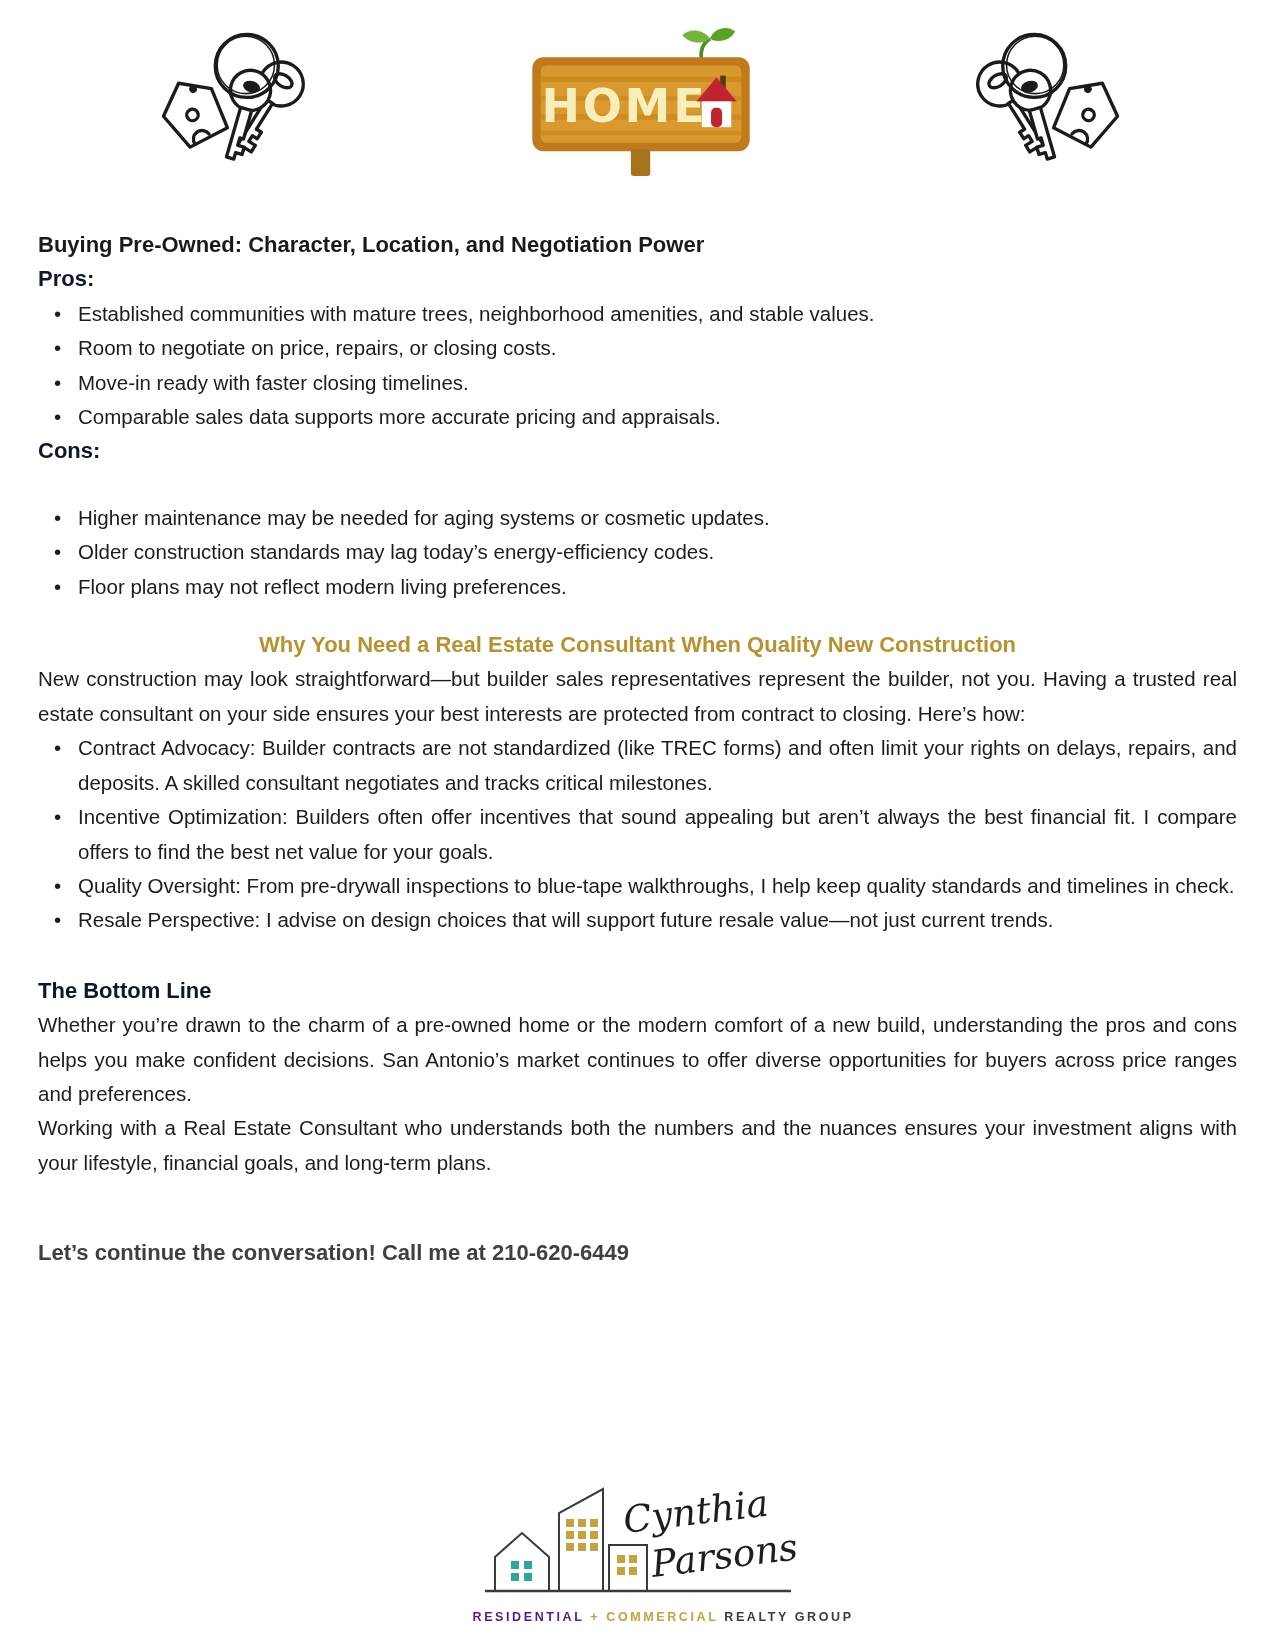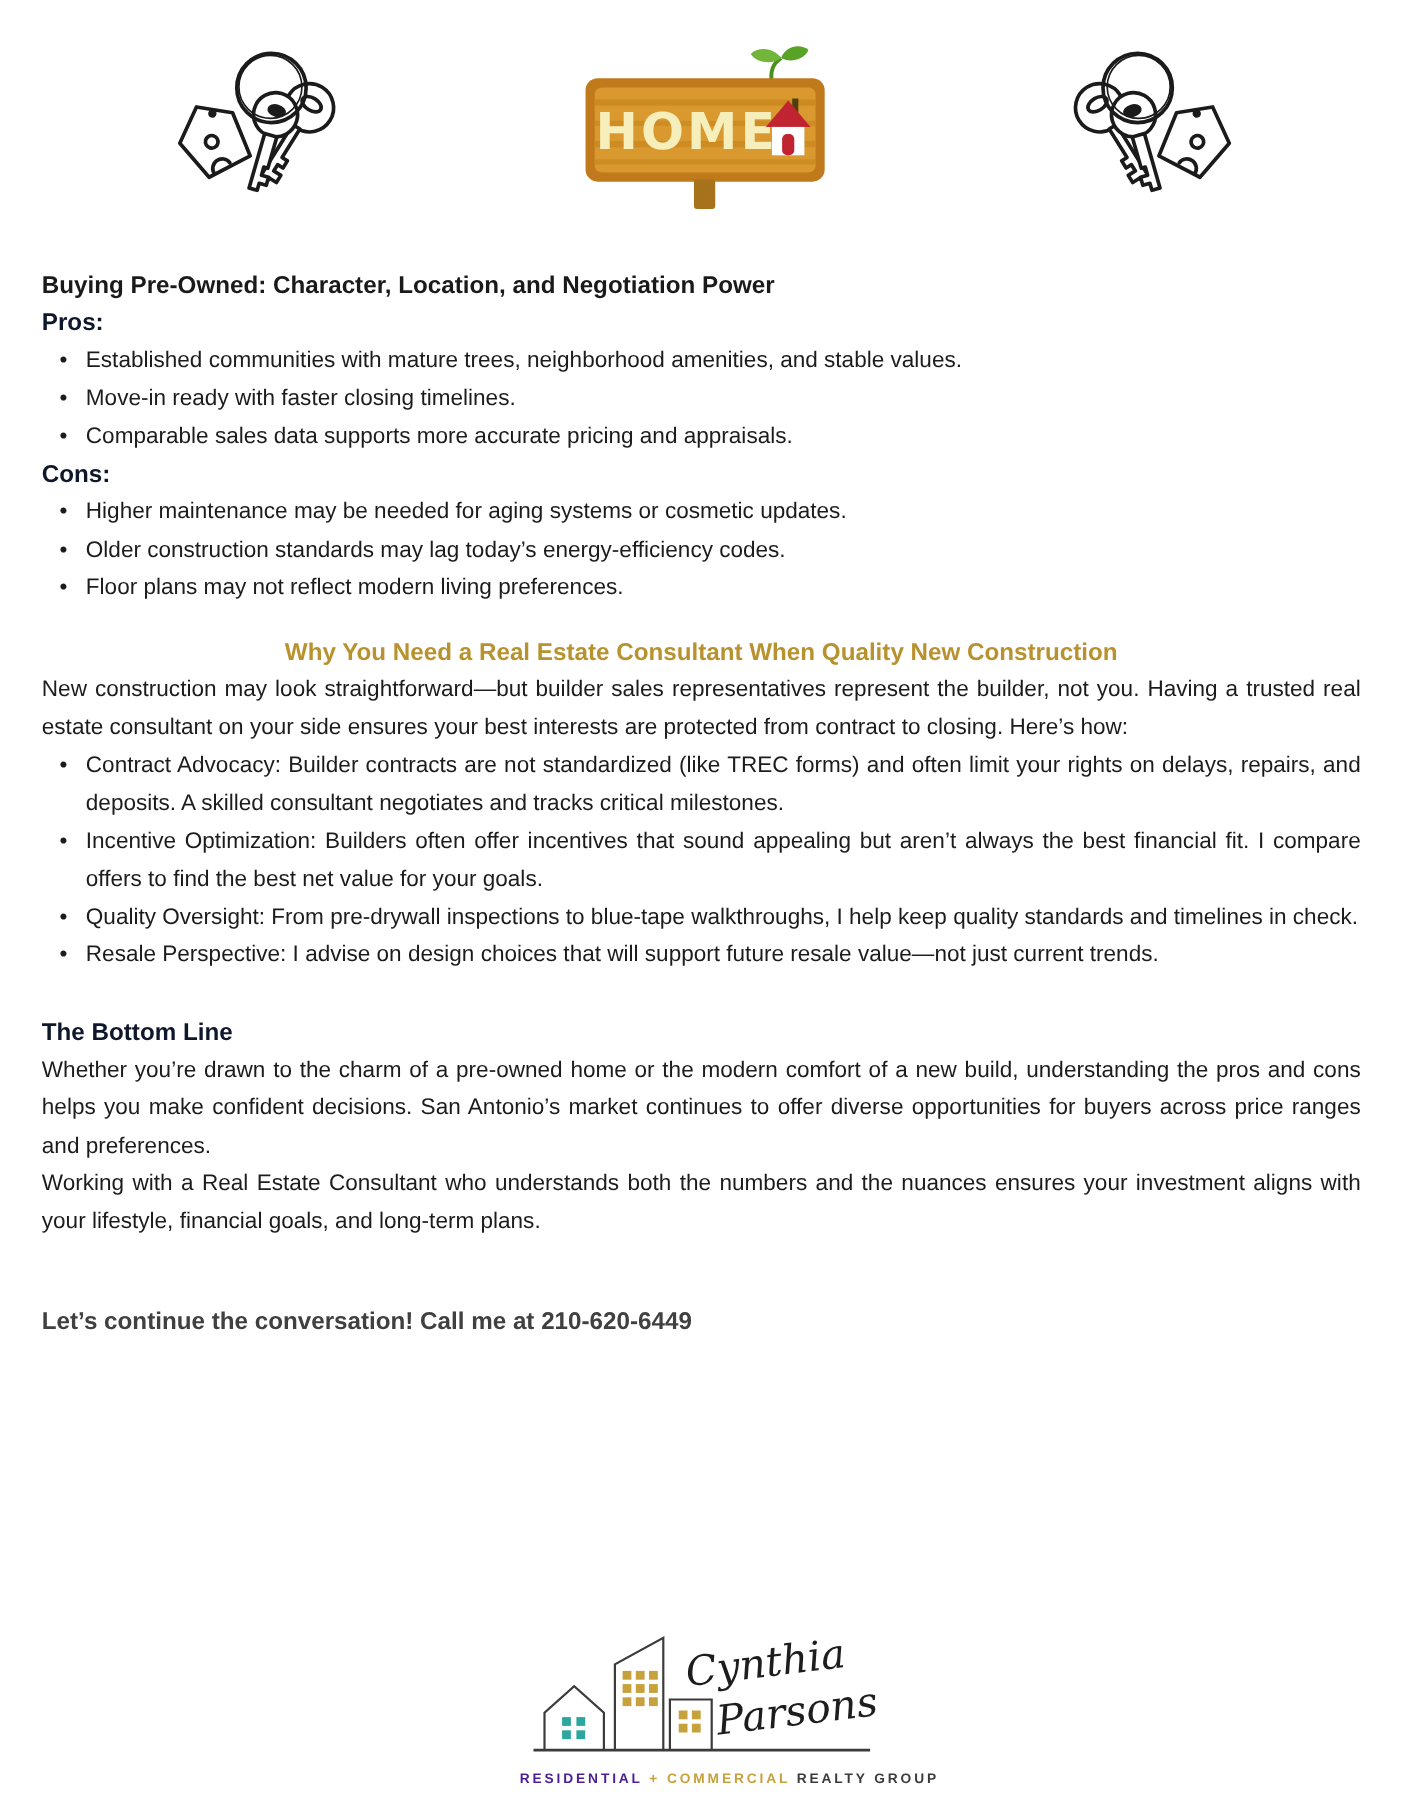--- a/index.html
+++ b/index.html
@@ -5,21 +5,21 @@
   html, body { margin: 0; padding: 0; }
   body {
     width: 1275px;
     height: 1650px;
     background: #ffffff;
     font-family: "Liberation Sans", sans-serif;
     color: #1c1c1c;
     position: relative;
     overflow: hidden;
   }
-  .page { padding: 14px 38px; }
+  .page { padding: 0 38px; }
 
   
   .header {
     display: flex;
     justify-content: space-between;
     align-items: flex-start;
     padding: 22px 112px 0 118px;
     height: 152px;
   }
   .keys-wrap { width: 172px; height: 148px; }
@@ -47,21 +47,21 @@
   }
   .para { margin: 0; text-align: justify; }
   .blist { margin: 0; padding: 0; list-style: none; }
   .blist li { position: relative; padding-left: 40px; }
   .blist li::before {
     content: "\2022";
     position: absolute; left: 16px; top: 0;
     color: #1c1c1c;
   }
   .blist.justify li { text-align: justify; }
-  .mb24 { margin-bottom: 24px; }
+  .mb24 { margin-bottom: 24px; margin-top: 32px; }
   .mt36 { margin-top: 36px; }
 
   
   .logo {
     position: absolute;
     left: 50%; bottom: 26px;
     transform: translateX(-50%);
     width: 330px;
     text-align: center;
   }
@@ -164,20 +164,21 @@
     </div>
   </div>
 
   <div class="main">
 
     <h2 class="h-black">Buying Pre-Owned: Character, Location, and Negotiation Power</h2>
 
     <h3 class="h-teal">Pros:</h3>
     <ul class="blist">
       <li>Established communities with mature trees, neighborhood amenities, and stable values.</li>
+      <li>Room to negotiate on price, repairs, or closing costs.</li>
       <li>Move-in ready with faster closing timelines.</li>
       <li>Comparable sales data supports more accurate pricing and appraisals.</li>
     </ul>
 
     <h3 class="h-teal">Cons:</h3>
     <ul class="blist mb24">
       <li>Higher maintenance may be needed for aging systems or cosmetic updates.</li>
       <li>Older construction standards may lag today’s energy-efficiency codes.</li>
       <li>Floor plans may not reflect modern living preferences.</li>
     </ul>

